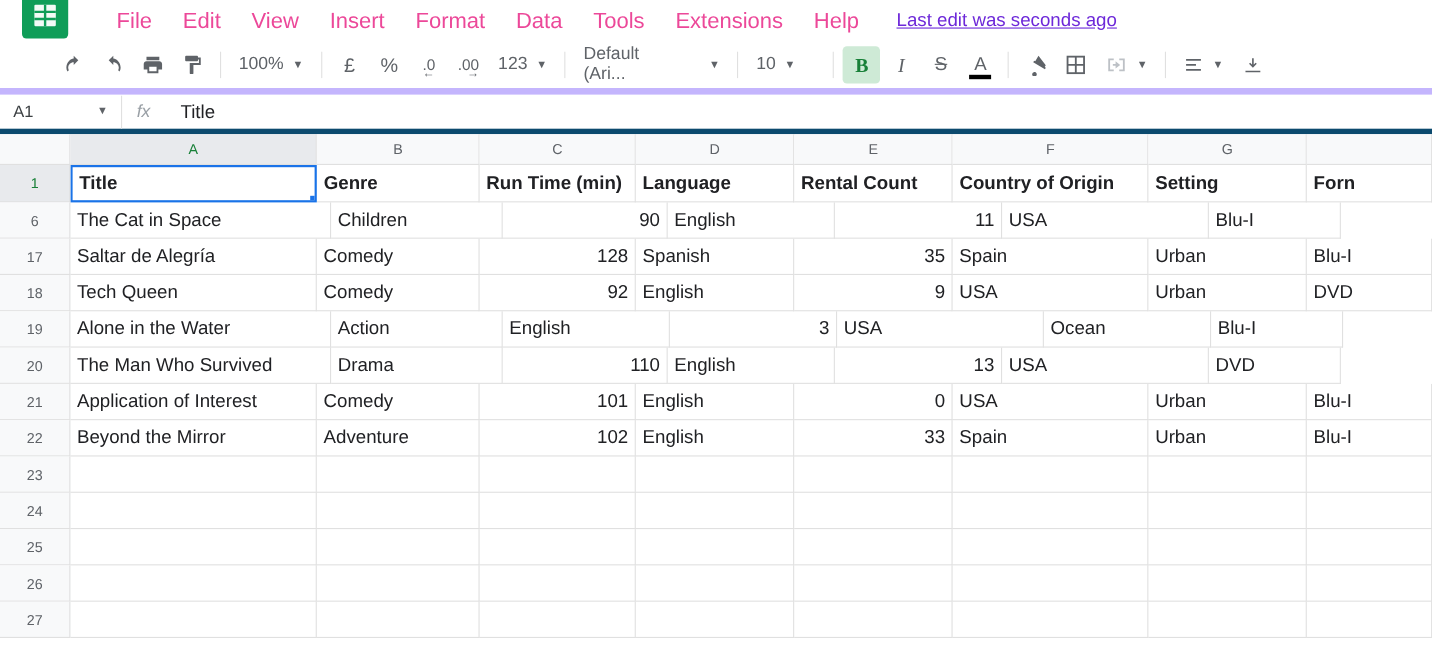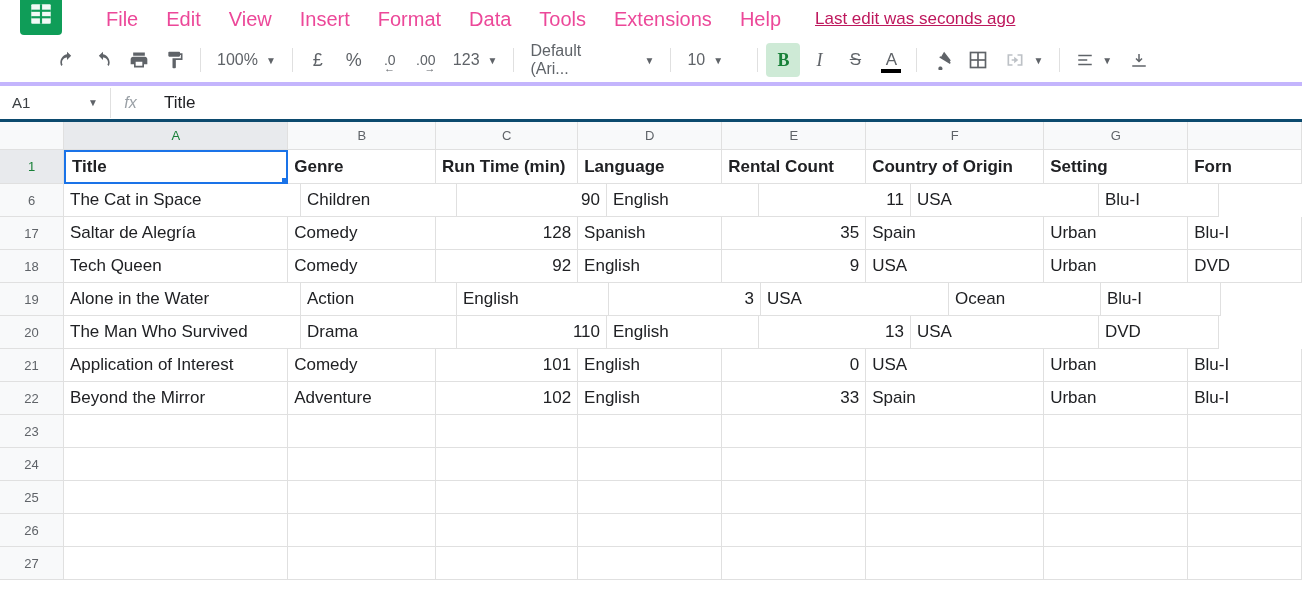--- a/index.html
+++ b/index.html
@@ -2,32 +2,32 @@
 <html><head>
 <meta charset="utf-8">
 <style>
   * { box-sizing: border-box; margin: 0; padding: 0; }
   body { font-family: Arial, sans-serif; font-size: 14px; color: #202124; background: #fff; overflow: hidden; width: 1302px; height: 600px; }
   
   .menubar { display: flex; align-items: center; height: 38px; padding-left: 20px; gap: 0; }
   .logo { width: 42px; height: 42px; background: #0f9d58; border-radius: 4px; display: flex; align-items: center; justify-content: center; margin-right: 30px; margin-top: -10px; }
   .logo svg { width: 26px; height: 26px; }
   .menu-item { padding: 6px 14px; font-size: 20px; color: #ec4899; cursor: pointer; border-radius: 4px; }
-  .last-edit { margin-left: 20px; color: #be185d; font-size: 17px; text-decoration: underline; cursor: pointer; }
-  
-  .toolbar { display: flex; align-items: center; height: 48px; padding: 0 20px 0 50px; border-bottom: 4px solid #c4b5fd; gap: 2px; }
+  .last-edit { margin-left: 20px; color: #6d28d9; font-size: 17px; text-decoration: underline; cursor: pointer; }
+  
+  .toolbar { display: flex; align-items: center; height: 48px; padding: 0 20px 0 50px; border-bottom: 6px solid #c4b5fd; gap: 2px; }
   .tb-btn { width: 34px; height: 34px; display: flex; align-items: center; justify-content: center; cursor: pointer; border-radius: 4px; color: #5f6368; }
   .tb-btn.active { background: #ceead6; color: #188038; }
   .tb-sep { width: 1px; height: 24px; background: #e0e0e0; margin: 0 6px; }
   .tb-select { display: flex; align-items: center; padding: 4px 8px; cursor: pointer; border-radius: 4px; color: #5f6368; font-size: 16px; gap: 8px; }
   .chev { font-size: 10px; color: #5f6368; }
   .text-color-btn { position: relative; }
   .text-color-underline { position: absolute; bottom: 4px; left: 7px; right: 7px; height: 4px; background: #000; }
   
-  .namebox-row { display: flex; align-items: center; height: 36px; border-bottom: 3px solid #0c4a6e; }
+  .namebox-row { display: flex; align-items: center; height: 36px; border-bottom: 5px solid #0c4a6e; }
   .namebox { width: 110px; padding: 0 12px; font-size: 15px; color: #3c4043; display: flex; align-items: center; justify-content: space-between; }
   .fx-label { width: 40px; text-align: center; color: #9aa0a6; font-style: italic; font-size: 16px; border-left: 1px solid #e0e0e0; padding: 6px 0; }
   .formula-input { flex: 1; padding: 0 14px; font-size: 17px; color: #202124; border: none; outline: none; }
   
   .grid-area { display: flex; height: calc(600px - 38px - 48px - 36px); }
   .row-headers { width: 64px; flex-shrink: 0; }
   .col-headers-row { display: flex; height: 28px; }
   .corner-cell { width: 64px; height: 28px; background: #f8f9fa; border-right: 1px solid #e0e0e0; border-bottom: 1px solid #e0e0e0; flex-shrink: 0; }
   .col-header { background: #f8f9fa; border-right: 1px solid #e0e0e0; border-bottom: 1px solid #e0e0e0; display: flex; align-items: center; justify-content: center; font-size: 13px; color: #5f6368; cursor: pointer; }
   .col-header.selected { background: #e8eaed; color: #188038; }

